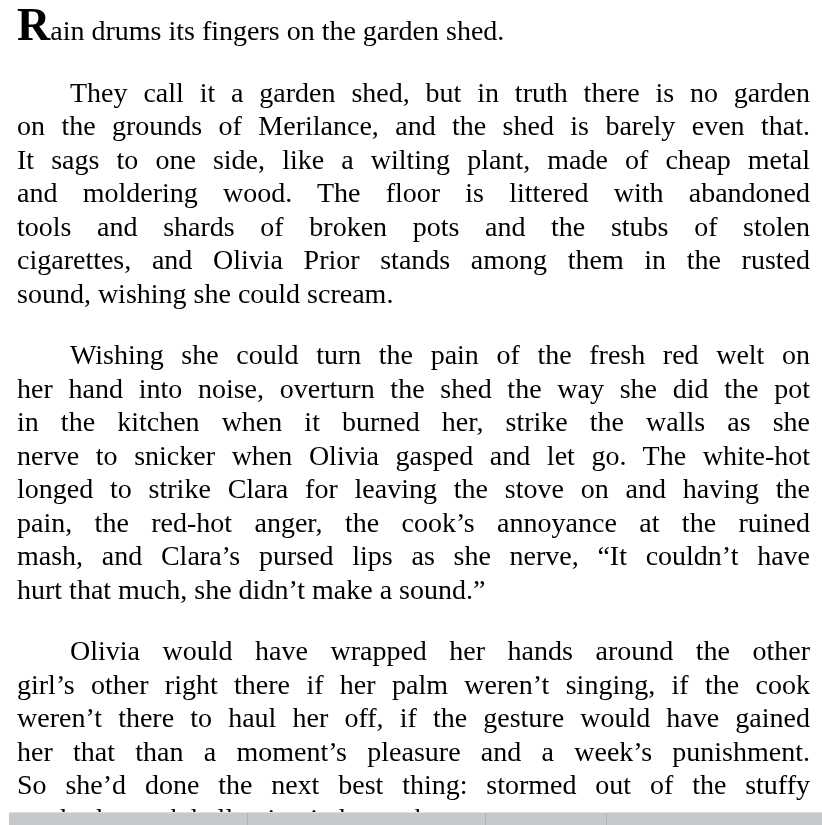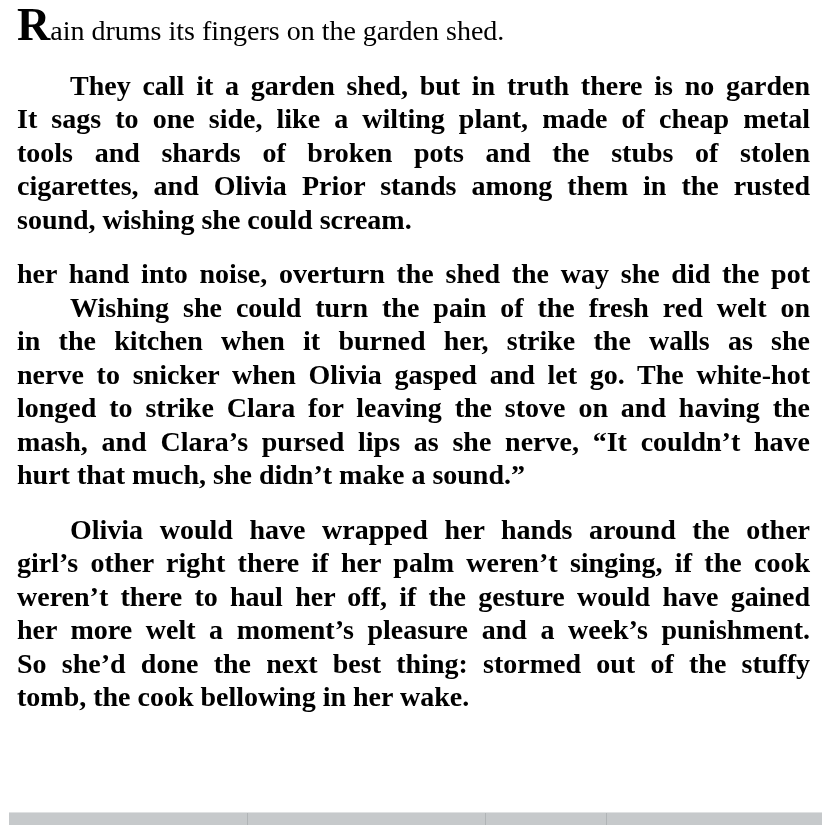--- a/index.html
+++ b/index.html
@@ -22,21 +22,21 @@
   .text-area {
     position: absolute;
     top: 8px;
     left: 17px;
     right: 12px;
     color: #000000;
     font-size: 28px;
     line-height: 33.5px;
   }
   .para { margin: 0; }
-  .para + .para { margin-top: 21px; font-weight: bold; }
+  .para + .para { margin-top: 28px; }
   .line {
     text-align: justify;
     text-align-last: justify;
     white-space: normal;
   }
   .line.last { text-align-last: left; }
   .line.indent { padding-left: 53px; }
   .dropcap {
     font-size: 46px;
     font-weight: bold;
@@ -72,39 +72,42 @@
 </head>
 <body>
 
 <div class="page">
   <div class="text-area" id="text-area">
       <div class="para">
         <div class="line last"><span class="dropcap">R</span>ain drums its fingers on the garden shed.</div>
       </div>
       <div class="para">
         <div class="line indent">They call it a garden shed, but in truth there is no garden</div>
+        <div class="line">on the grounds of Merilance, and the shed is barely even that.</div>
         <div class="line">It sags to one side, like a wilting plant, made of cheap metal</div>
+        <div class="line">and moldering wood. The floor is littered with abandoned</div>
         <div class="line">tools and shards of broken pots and the stubs of stolen</div>
         <div class="line">cigarettes, and Olivia Prior stands among them in the rusted</div>
         <div class="line last">sound, wishing she could scream.</div>
       </div>
       <div class="para">
+        <div class="line indent">Wishing she could turn the pain of the fresh red welt on</div>
         <div class="line">her hand into noise, overturn the shed the way she did the pot</div>
-        <div class="line indent">Wishing she could turn the pain of the fresh red welt on</div>
         <div class="line">in the kitchen when it burned her, strike the walls as she</div>
         <div class="line">nerve to snicker when Olivia gasped and let go. The white-hot</div>
         <div class="line">longed to strike Clara for leaving the stove on and having the</div>
+        <div class="line">pain, the red-hot anger, the cook’s annoyance at the ruined</div>
         <div class="line">mash, and Clara’s pursed lips as she nerve, “It couldn’t have</div>
         <div class="line last">hurt that much, she didn’t make a sound.”</div>
       </div>
       <div class="para">
         <div class="line indent">Olivia would have wrapped her hands around the other</div>
         <div class="line">girl’s other right there if her palm weren’t singing, if the cook</div>
         <div class="line">weren’t there to haul her off, if the gesture would have gained</div>
-        <div class="line">her more welt a moment’s pleasure and a week’s punishment.</div>
+        <div class="line">her that than a moment’s pleasure and a week’s punishment.</div>
         <div class="line">So she’d done the next best thing: stormed out of the stuffy</div>
         <div class="line last">tomb, the cook bellowing in her wake.</div>
       </div>
     </div>
   <div class="hscrollbar" id="hscrollbar">
       <div class="scroll-tick" style="left: 238px;"></div>
       <div class="scroll-tick" style="left: 476px;"></div>
       <div class="scroll-tick" style="left: 597px;"></div>
     </div>
   <div class="scroll-corner"></div>

